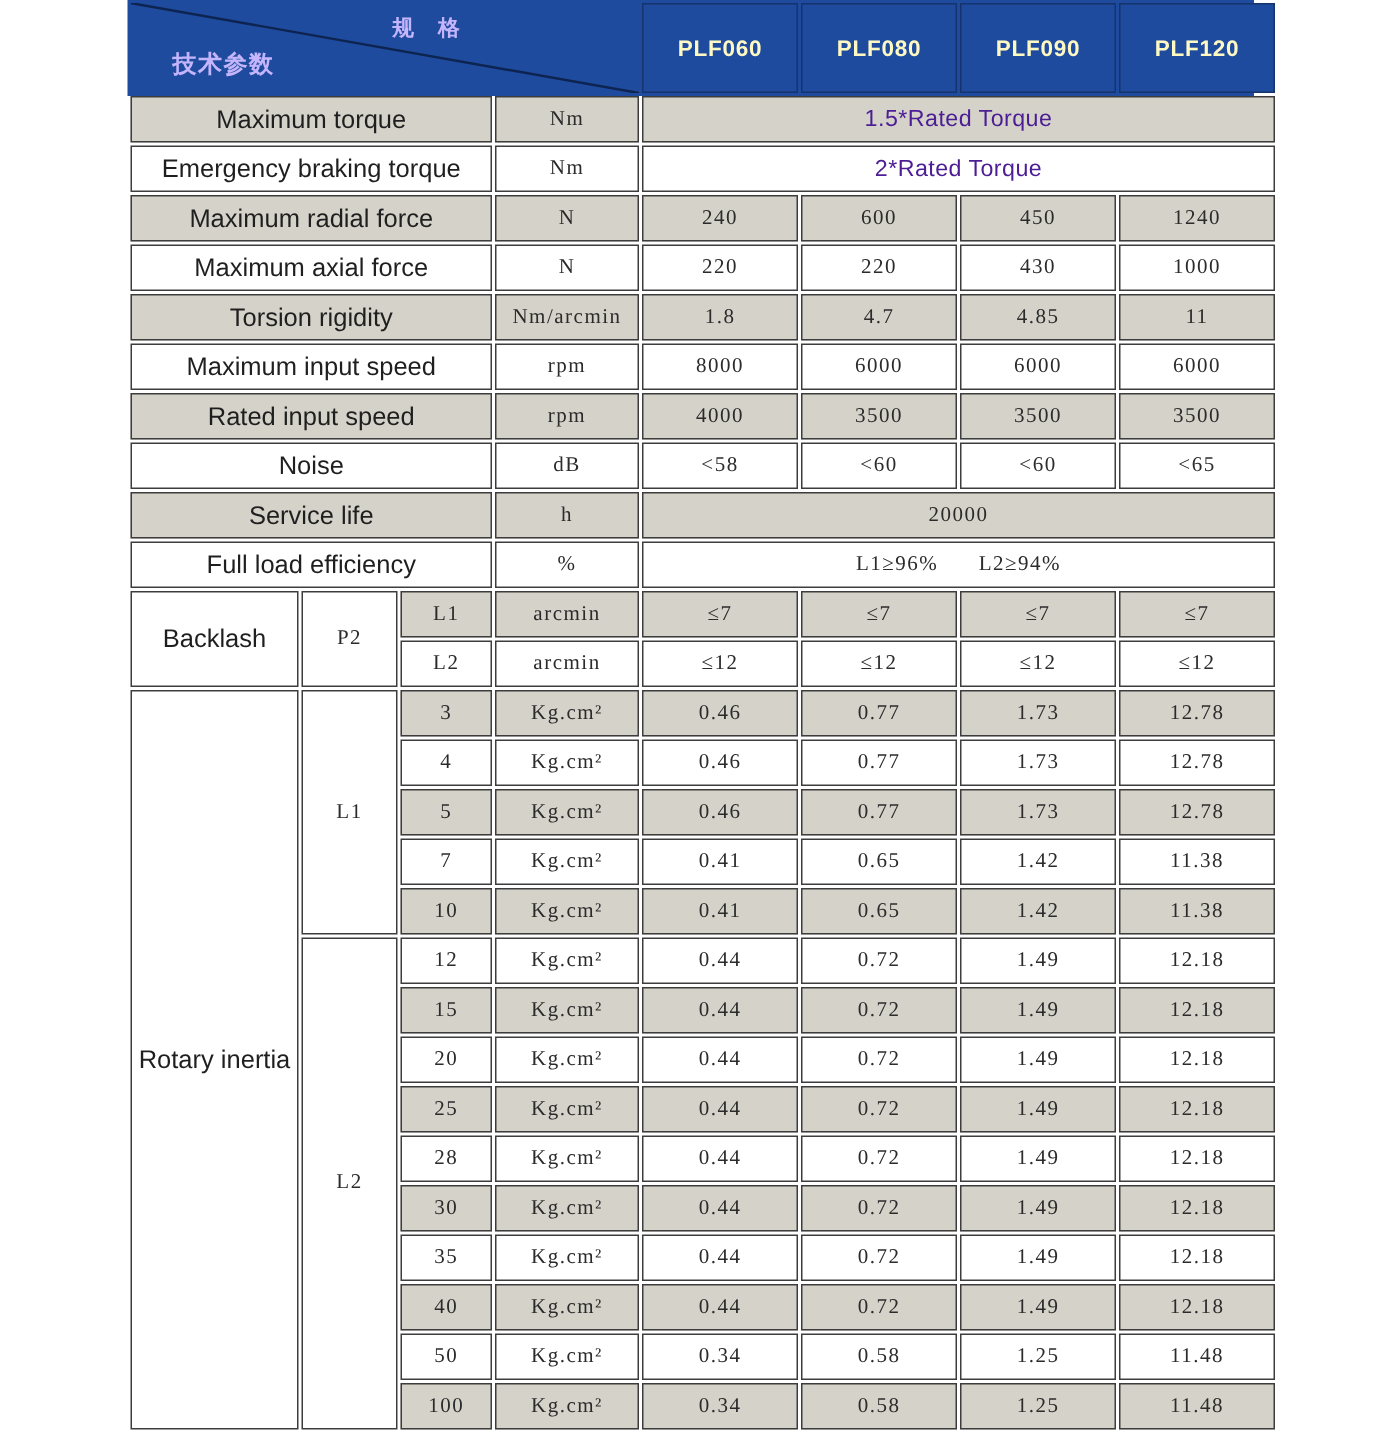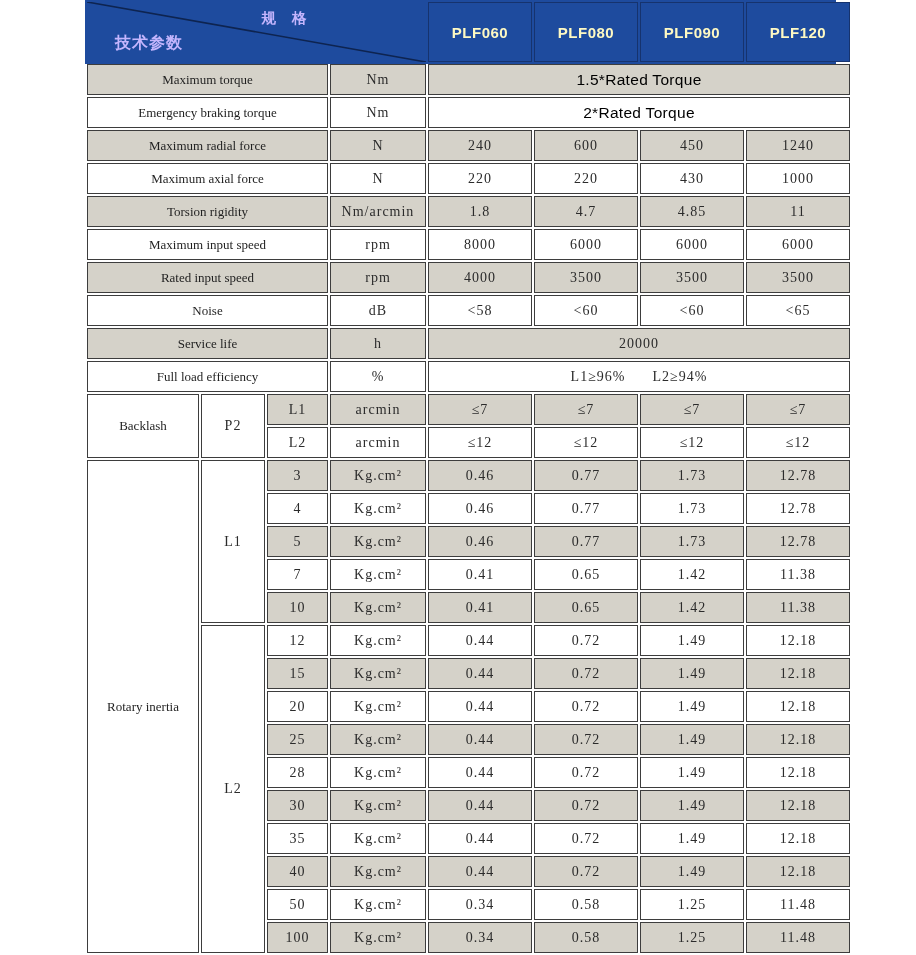--- a/index.html
+++ b/index.html
@@ -36,26 +36,26 @@
     position:absolute; top:7px; left:59%; transform:translateX(-50%);
     font-size:14.5px; font-weight:bold; letter-spacing:6px; white-space:nowrap;
   }
   .corner-bottom {
     position:absolute; bottom:8px; left:28px;
     font-size:16px; font-weight:bold; letter-spacing:1px; white-space:nowrap;
   }
   tbody td { border:1px solid #3d3d3d; background:#ffffff; color:#1c1c1c; }
   tr.alt td { background:#d5d2c9; }
   td.wh { background:#ffffff !important; }
-  td.lbl { font-size:13px; color:#1f1f1f;font-family:Liberation Serif, serif; }
+  td.lbl { font-size:17px; color:#1f1f1f; }
   td.unit, td.val {
     font-family:"Liberation Serif", serif;
     font-size:14px; letter-spacing:1px; color:#2b2b2b;
   }
-  td.sans { font-family:"Liberation Sans", sans-serif; font-size:15.5px; letter-spacing:.3px; color:#000000; }
+  td.sans { font-family:"Liberation Sans", sans-serif; font-size:15.5px; letter-spacing:.3px; color:#4c1d95; }
   td.pre { white-space:pre;margin-left:47px; }
 </style>
 </head>
 <body>
 
 <div class="header-backdrop"></div>
 
 <table class="spec">
   <colgroup>
     <col class="c1">

